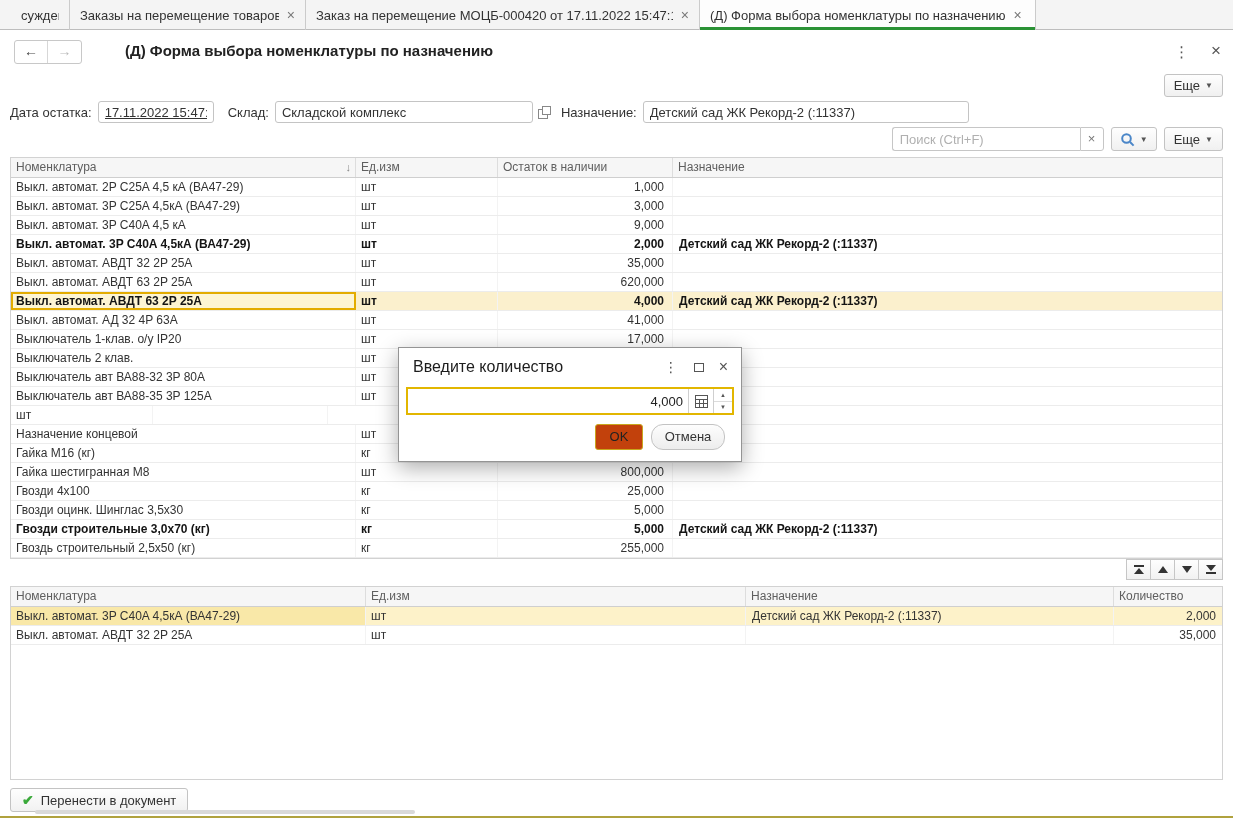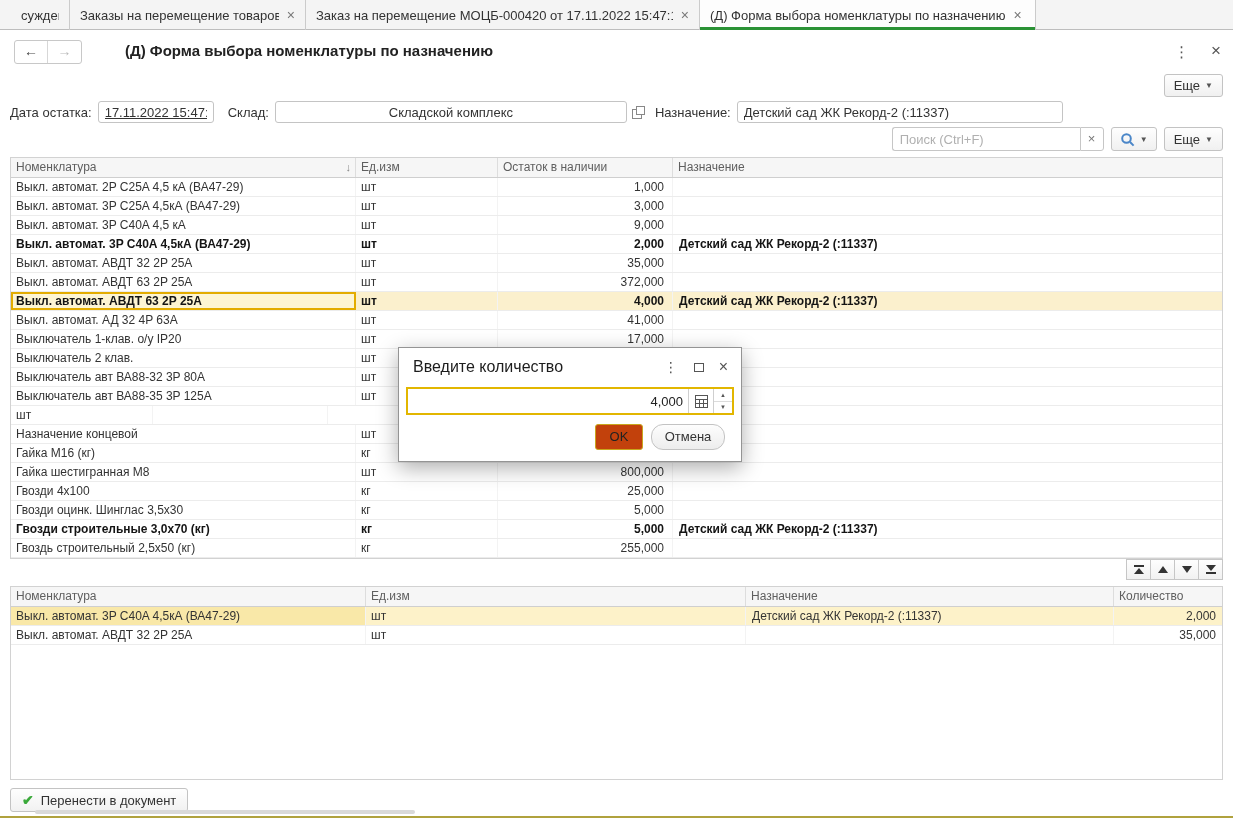--- a/index.html
+++ b/index.html
@@ -40,21 +40,21 @@
   .more-top { top:74px; right:10px; }
   .caret { font-size:8px; color:#555; }
 
   
   .fields { position:absolute; top:101px; left:10px; right:28px; height:22px;
     display:flex; align-items:center; font-size:13px; color:#333; }
   .flabel { margin-right:6px; }
   .finput { height:22px; border:1px solid #c4c4c4; border-radius:3px; background:#fff;
     font-family:"Liberation Sans",sans-serif; font-size:13px; color:#333; padding:0 6px; }
   .f-date { width:116px; margin-right:14px;text-decoration:underline; }
-  .f-wh { width:352px;text-align:center; }
+  .f-wh { width:258px; }
   .open-icon { position:relative; width:13px; height:13px; display:inline-block; margin:0 10px 0 5px; }
   .open-icon::before { content:""; position:absolute; left:0; bottom:0; width:8px; height:8px; border:1px solid #888; }
   .open-icon::after { content:""; position:absolute; right:0; top:0; width:7px; height:7px; border:1px solid #888; background:#fff; }
   .f-purp { width:326px; }
 
   
   .searchrow { position:absolute; top:127px; right:10px; height:24px; display:flex; align-items:center; }
   .search-input { width:188px; height:24px; border:1px solid #c6c6c6; border-right:none;
     border-radius:3px 0 0 3px; font-family:"Liberation Sans",sans-serif; font-size:13px; padding:0 7px; color:#333; }
   .search-input::placeholder { color:#b0b0b0; }
@@ -234,21 +234,21 @@
         </div>
         <div class="trow">
           <div class="tcell c-name">Выкл. автомат. АВДТ 32 2P 25А</div>
           <div class="tcell c-unit">шт</div>
           <div class="tcell c-stock">35,000</div>
           <div class="tcell c-purpose"></div>
         </div>
         <div class="trow">
           <div class="tcell c-name">Выкл. автомат. АВДТ 63 2P 25А</div>
           <div class="tcell c-unit">шт</div>
-          <div class="tcell c-stock">372,000</div>
+          <div class="tcell c-stock">620,000</div>
           <div class="tcell c-purpose"></div>
         </div>
         <div class="trow rowsel rowbold">
           <div class="tcell c-name cellsel">Выкл. автомат. АВДТ 63 2P 25А</div>
           <div class="tcell c-unit">шт</div>
           <div class="tcell c-stock">4,000</div>
           <div class="tcell c-purpose">Детский сад ЖК Рекорд-2 (:11337)</div>
         </div>
         <div class="trow">
           <div class="tcell c-name">Выкл. автомат. АД 32 4P 63А</div>

